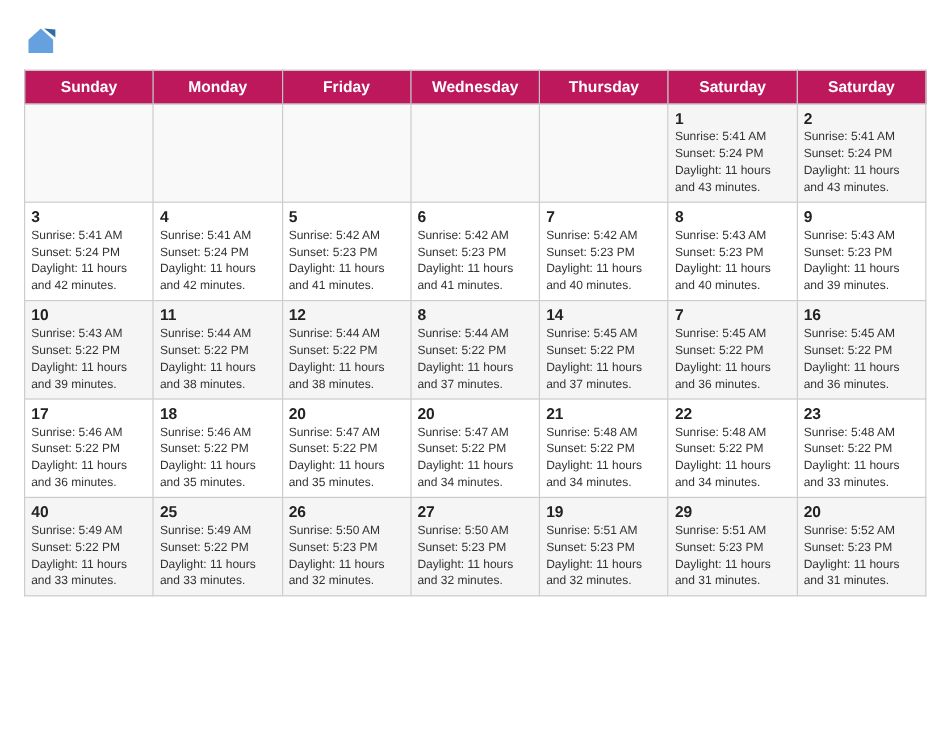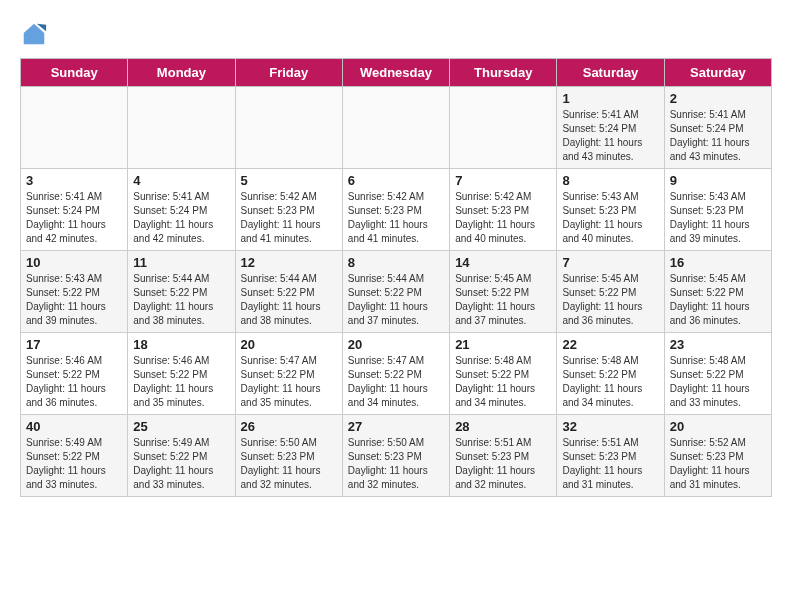--- a/index.html
+++ b/index.html
@@ -319,28 +319,28 @@
 and 32 minutes.</div>
         </td>
         <td>
           <div class="day-number">27</div>
           <div class="day-info" style="white-space: pre-line;">Sunrise: 5:50 AM
 Sunset: 5:23 PM
 Daylight: 11 hours
 and 32 minutes.</div>
         </td>
         <td>
-          <div class="day-number">28</div>
+          <div class="day-number">19</div>
           <div class="day-info" style="white-space: pre-line;">Sunrise: 5:51 AM
 Sunset: 5:23 PM
 Daylight: 11 hours
 and 32 minutes.</div>
         </td>
         <td>
-          <div class="day-number">32</div>
+          <div class="day-number">29</div>
           <div class="day-info" style="white-space: pre-line;">Sunrise: 5:51 AM
 Sunset: 5:23 PM
 Daylight: 11 hours
 and 31 minutes.</div>
         </td>
         <td>
           <div class="day-number">20</div>
           <div class="day-info" style="white-space: pre-line;">Sunrise: 5:52 AM
 Sunset: 5:23 PM
 Daylight: 11 hours

